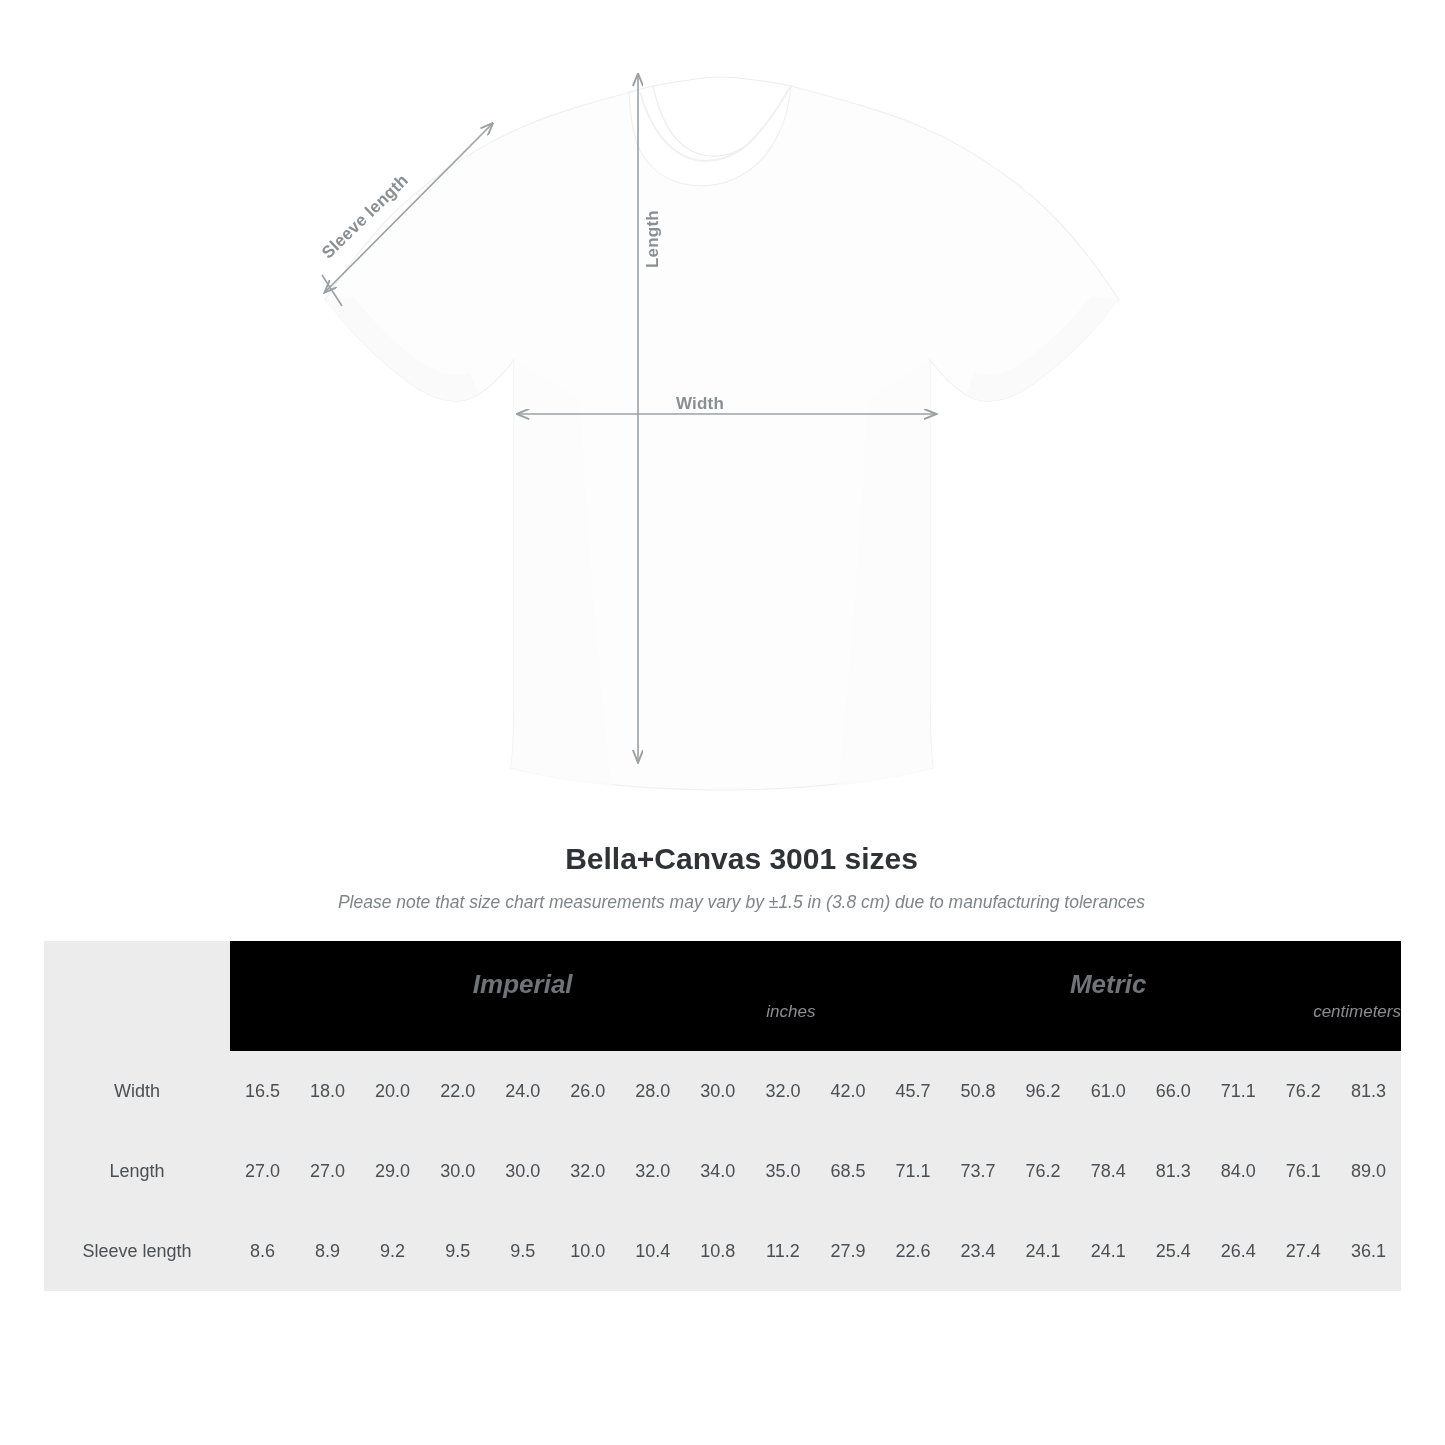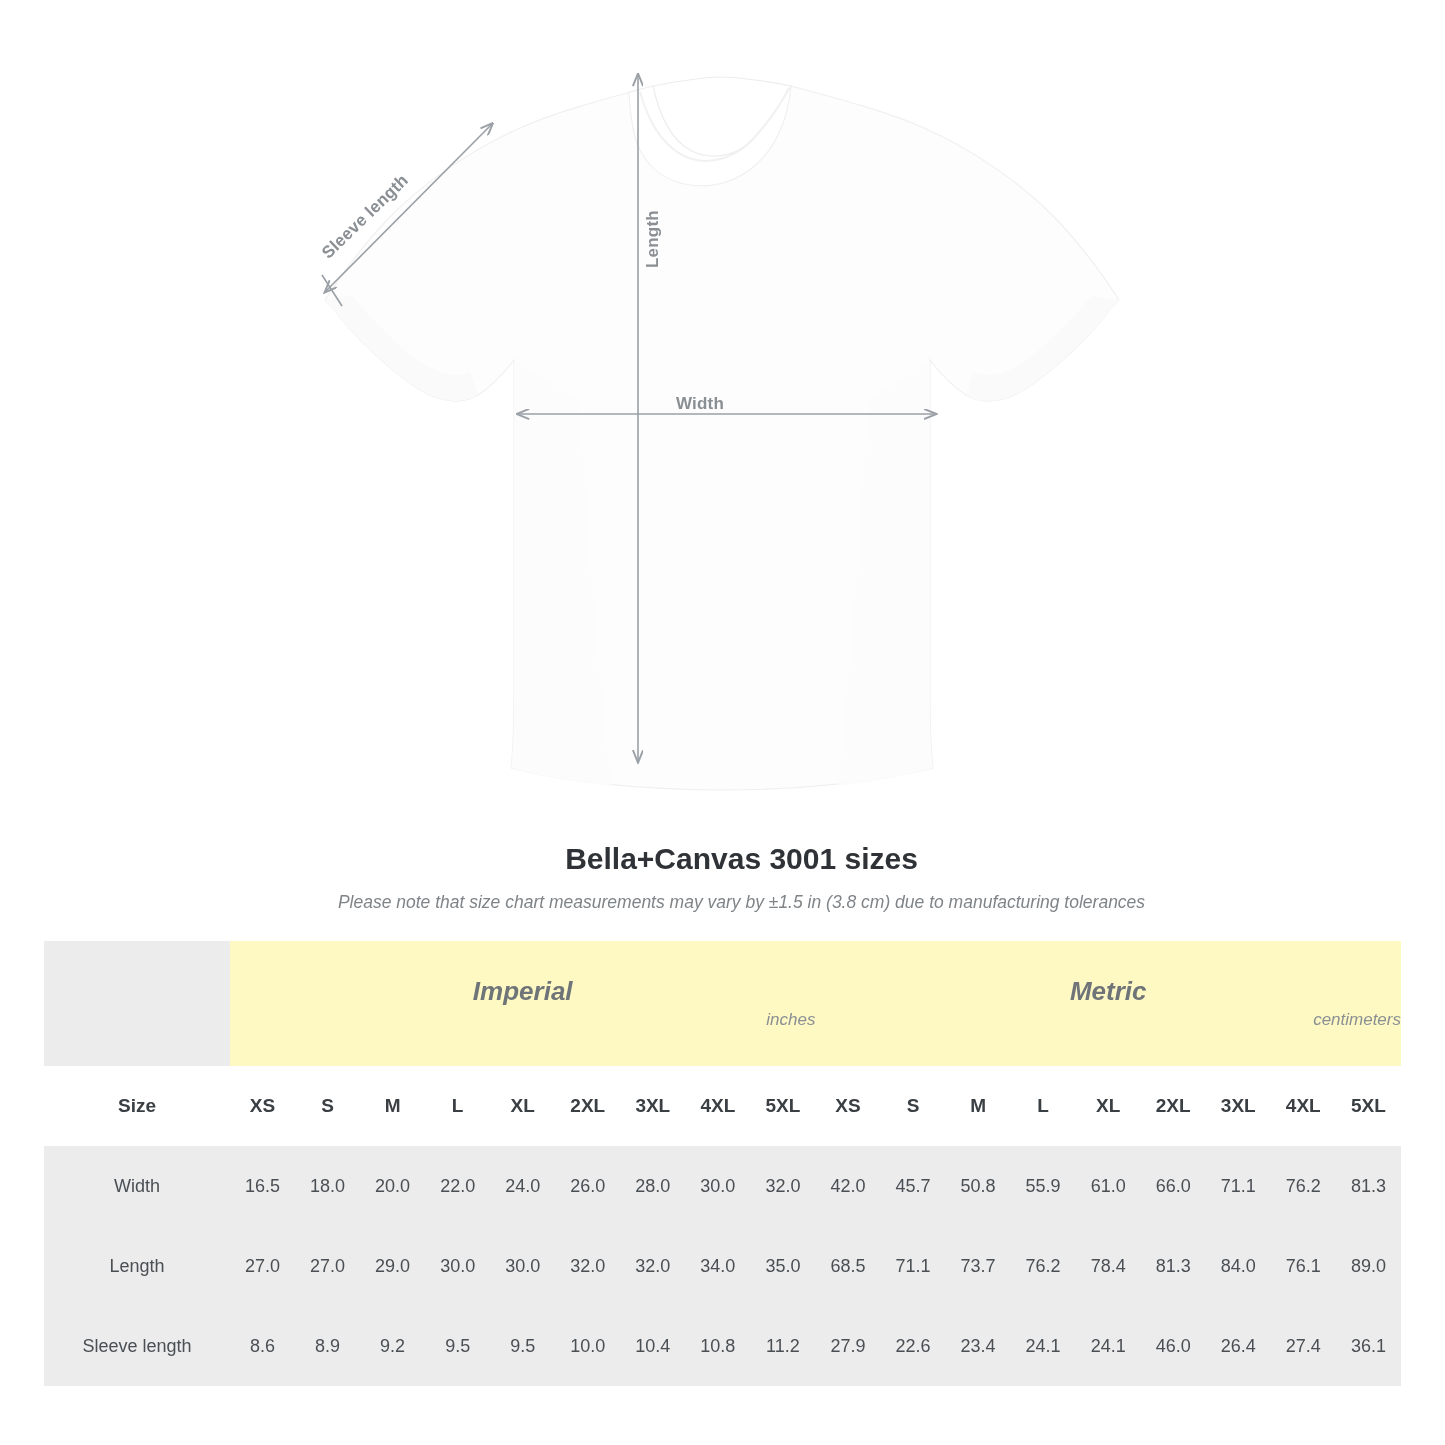--- a/index.html
+++ b/index.html
@@ -90,22 +90,22 @@
   table.size-table th {
     text-align: center;
     vertical-align: middle;
     font-size: 18px;
     color: #4a4f54;
     padding: 0;
     height: 80px;
     font-weight: normal;
   }
   .sys-head {
-    background: #fef9c3;
-    height: 125px;
+    background: #000000;
+    height: 110px;
   }
   .sys-head .sys-name {
     font-size: 26px;
     font-style: italic;
     font-weight: bold;
     color: #6f7479;
     line-height: 1.25;
   }
   .sys-head .sys-unit {
     font-size: 17px;
@@ -234,58 +234,37 @@
           <td class="empty-corner"></td>
           <td colspan="9">
             <div class="sys-name">Imperial</div>
             <div class="sys-unit">inches</div>
           </td>
           <td colspan="9">
             <div class="sys-name">Metric</div>
             <div class="sys-unit">centimeters</div>
           </td>
         </tr>
-        <tr class="row-head" id="size-header-row">
-          <td class="rowlabel">Size</td>
-        <td>XS</td>
-            <td>S</td>
-            <td>M</td>
-            <td>L</td>
-            <td>XL</td>
-            <td>2XL</td>
-            <td>3XL</td>
-            <td>4XL</td>
-            <td>5XL</td>
-            <td>XS</td>
-            <td>S</td>
-            <td>M</td>
-            <td>L</td>
-            <td>XL</td>
-            <td>2XL</td>
-            <td>3XL</td>
-            <td>4XL</td>
-            <td>5XL</td>
-          </tr>
       </thead>
       <tbody id="table-body">
           <tr class="row-alt">
             <td class="rowlabel">Width</td>
             <td>16.5</td>
             <td>18.0</td>
             <td>20.0</td>
             <td>22.0</td>
             <td>24.0</td>
             <td>26.0</td>
             <td>28.0</td>
             <td>30.0</td>
             <td>32.0</td>
             <td>42.0</td>
             <td>45.7</td>
             <td>50.8</td>
-            <td>55.9</td>
+            <td>96.2</td>
             <td>61.0</td>
             <td>66.0</td>
             <td>71.1</td>
             <td>76.2</td>
             <td>81.3</td>
           </tr>
           <tr class="row-alt">
             <td class="rowlabel">Length</td>
             <td>27.0</td>
             <td>27.0</td>
@@ -315,21 +294,21 @@
             <td>9.5</td>
             <td>10.0</td>
             <td>10.4</td>
             <td>10.8</td>
             <td>11.2</td>
             <td>27.9</td>
             <td>22.6</td>
             <td>23.4</td>
             <td>24.1</td>
             <td>24.1</td>
-            <td>46.0</td>
+            <td>25.4</td>
             <td>26.4</td>
             <td>27.4</td>
             <td>36.1</td>
           </tr>
         </tbody>
     </table>
   </div>
 
 </div>
 

